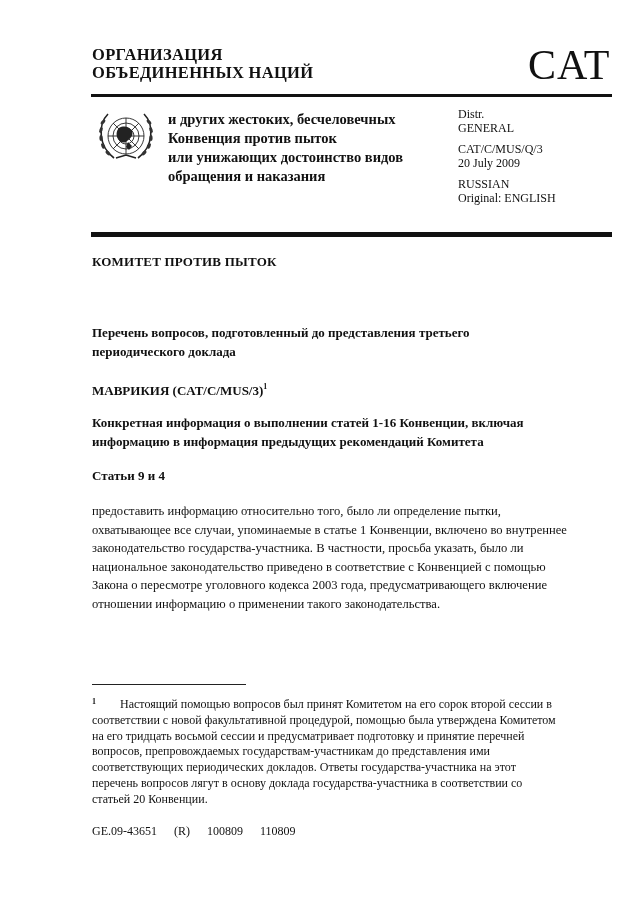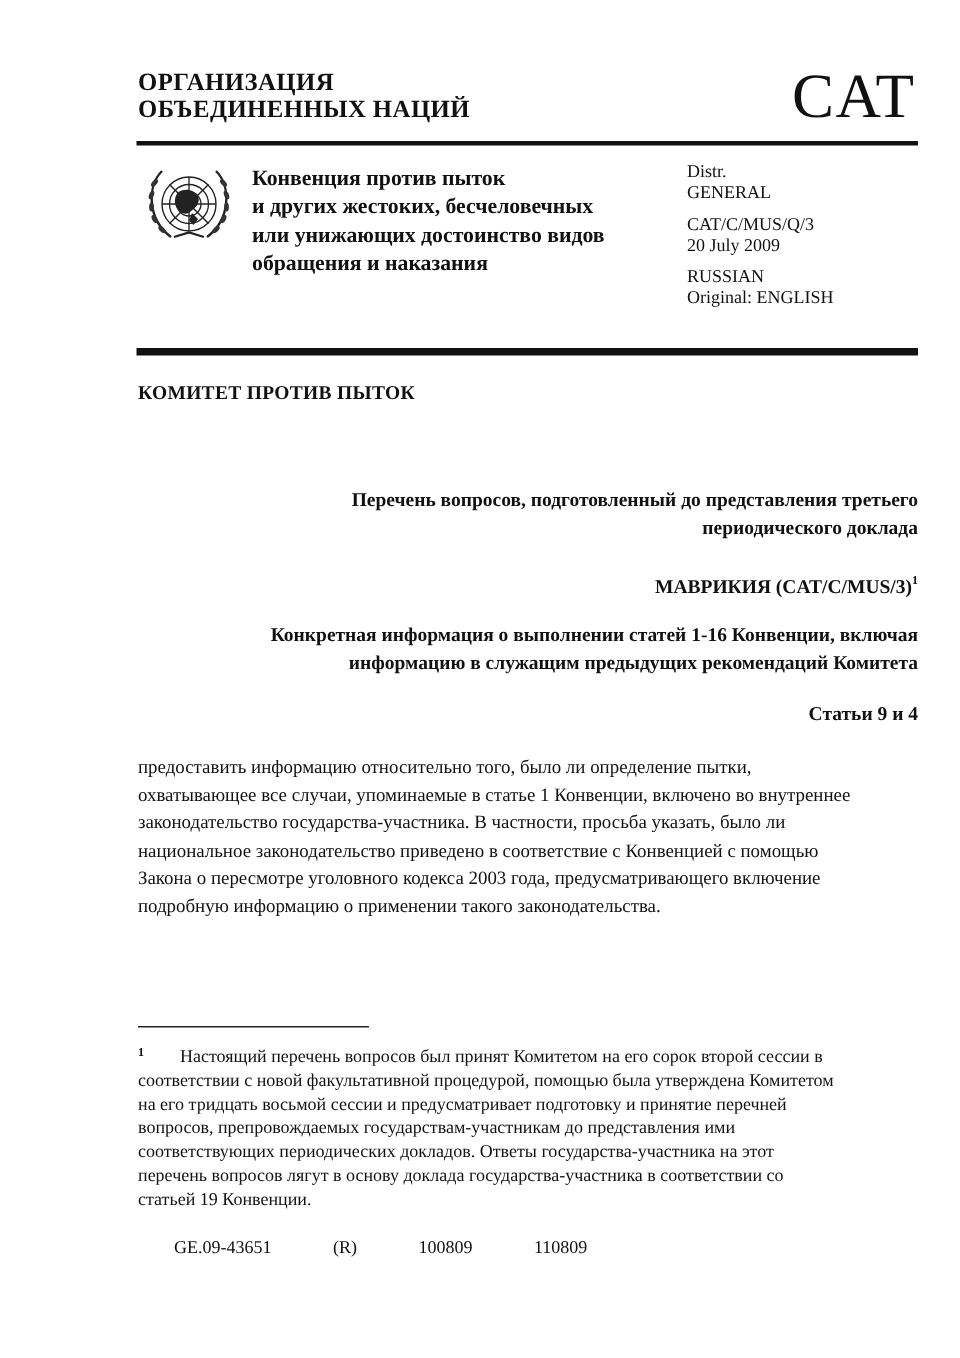--- a/index.html
+++ b/index.html
@@ -61,21 +61,21 @@
     .committee {
       left: 92px; top: 254px;
       font-weight: bold;
       font-size: 13px;
       letter-spacing: 0.2px;
     }
 
     
     .center-block {
       left: 92px; width: 520px;
-      text-align: right;
+      text-align: left;
       font-weight: bold;
       font-size: 13px;
       line-height: 19px;
     }
     .h-list-title { top: 323px; }
     .h-country { top: 377px; }
     .h-country sup { font-size: 8px; vertical-align: 6px; }
     .h-specific { top: 413px; }
     .h-articles { top: 466px; }
 
@@ -110,21 +110,21 @@
       font-weight: bold;
       vertical-align: 4px;
     }
 
     
     .doc-footer {
       left: 92px; top: 824px;
       font-size: 12px;
       word-spacing: 0px;
     }
-    .doc-footer span { margin-right: 14px; margin-left: 24px; }
+    .doc-footer span { margin-right: 14px; }
   </style>
 </head>
 <body>
 
 <div class="abs org-name">
   <div>ОРГАНИЗАЦИЯ</div>
   <div>ОБЪЕДИНЕННЫХ НАЦИЙ</div>
 </div>
 
 <div class="abs symbol">CAT</div>
@@ -162,22 +162,22 @@
     </g>
 
     <path d="M25 22 C30 19, 36 21, 38 25 C40 29, 36 33, 33 35 C30 38, 26 36, 24 33 C22 30, 22 25, 25 22 Z" fill="#222"></path>
     <path d="M34 36 L38 40 L35 44 L32 41 Z" fill="#222"></path>
 
     <path d="M22 52 L32 49 L42 52" fill="none" stroke="#222" stroke-width="1.5"></path>
   </svg>
 </div>
 
 <div class="abs convention-title">
+  <div>и других жестоких, бесчеловечных</div>
   <div>Конвенция против пыток</div>
-  <div>и других жестоких, бесчеловечных</div>
   <div>или унижающих достоинство видов</div>
   <div>обращения и наказания</div>
 </div>
 
 <div class="abs distr-block">
   <div>Distr.</div>
   <div>GENERAL</div>
   <div class="gap"></div>
   <div>CAT/C/MUS/Q/3</div>
   <div>20 July 2009</div>
@@ -194,44 +194,44 @@
   <div>Перечень вопросов, подготовленный до представления третьего</div>
   <div>периодического доклада</div>
 </div>
 
 <div class="abs center-block h-country">
   <span>МАВРИКИЯ (CAT/C/MUS/3)</span><sup>1</sup>
 </div>
 
 <div class="abs center-block h-specific">
   <div>Конкретная информация о выполнении статей 1-16 Конвенции, включая</div>
-  <div>информацию в служащим предыдущих рекомендаций Комитета</div>
+  <div>информацию в информация предыдущих рекомендаций Комитета</div>
 </div>
 
 <div class="abs center-block h-articles">Статьи 9 и 4</div>
 
 <div class="abs para">
   <div>предоставить информацию относительно того, было ли определение пытки,</div>
   <div>охватывающее все случаи, упоминаемые в статье 1 Конвенции, включено во внутреннее</div>
   <div>законодательство государства-участника.  В частности, просьба указать, было ли</div>
   <div>национальное законодательство приведено в соответствие с Конвенцией с помощью</div>
   <div>Закона о пересмотре уголовного кодекса 2003 года, предусматривающего включение</div>
-  <div>подробную информацию о применении такого законодательства.</div>
+  <div>отношении информацию о применении такого законодательства.</div>
 </div>
 
 <div class="abs fn-rule"></div>
 
 <div class="abs footnote">
-  <div><span class="fn-mark">1</span><span>Настоящий перечень вопросов был принят Комитетом на его сорок второй сессии в</span></div>
+  <div><span class="fn-mark">1</span><span>Настоящий помощью вопросов был принят Комитетом на его сорок второй сессии в</span></div>
   <div>соответствии с новой факультативной процедурой, помощью была утверждена Комитетом</div>
   <div>на его тридцать восьмой сессии и предусматривает подготовку и принятие перечней</div>
   <div>вопросов, препровождаемых государствам-участникам до представления ими</div>
   <div>соответствующих периодических докладов.  Ответы государства-участника на этот</div>
   <div>перечень вопросов лягут в основу доклада государства-участника в соответствии со</div>
-  <div>статьей 19 Конвенции.</div>
+  <div>статьей 20 Конвенции.</div>
 </div>
 
 <div class="abs doc-footer">
   <span>GE.09-43651</span>
   <span>(R)</span>
   <span>100809</span>
   <span>110809</span>
 </div>
 
 </body></html>

